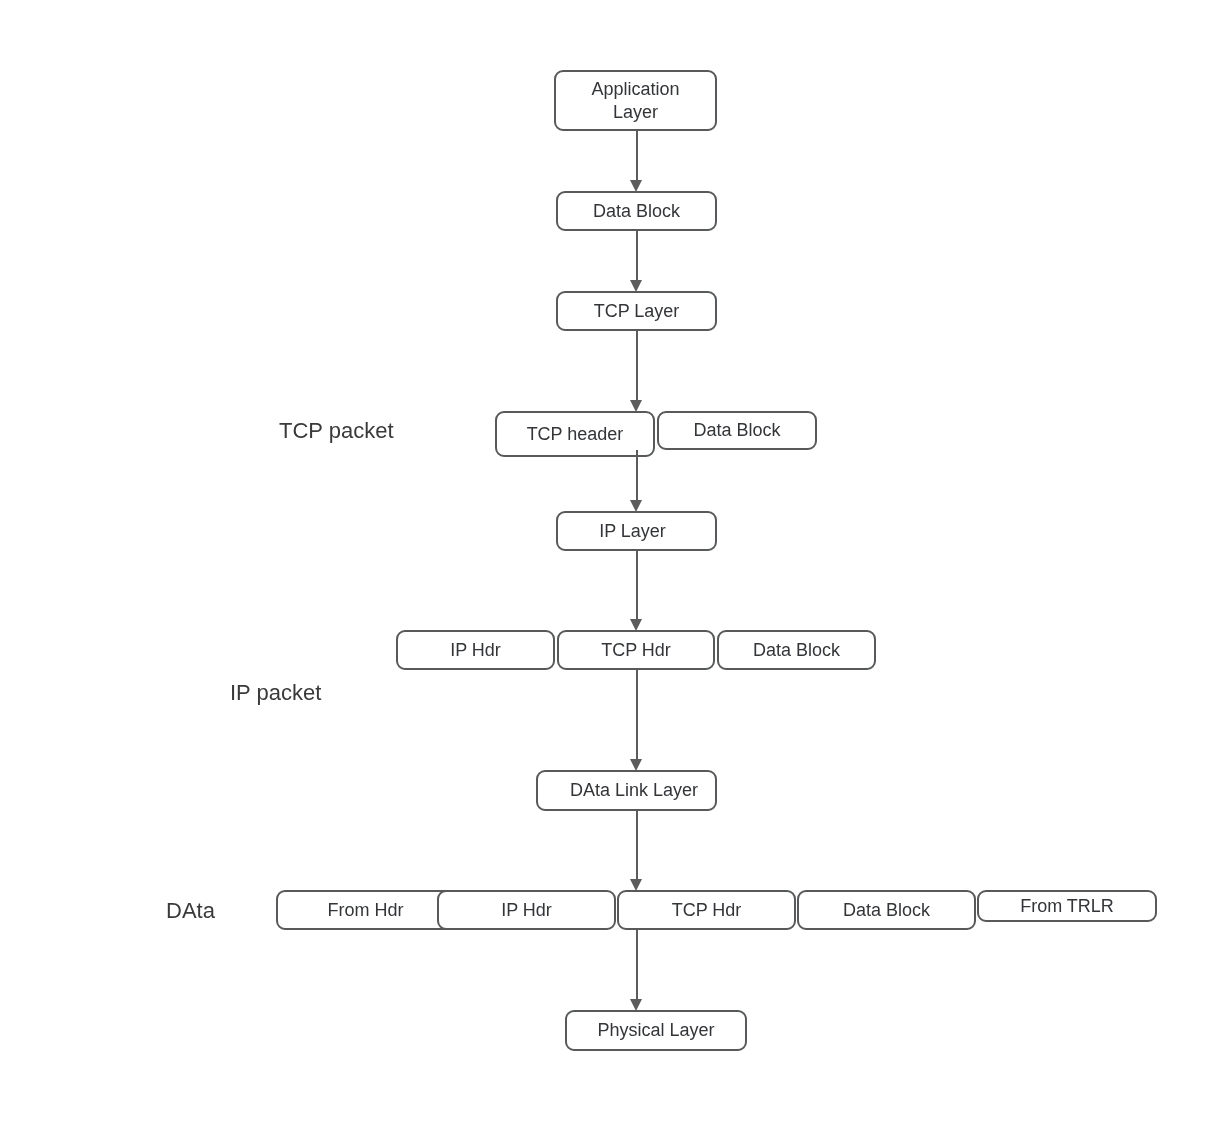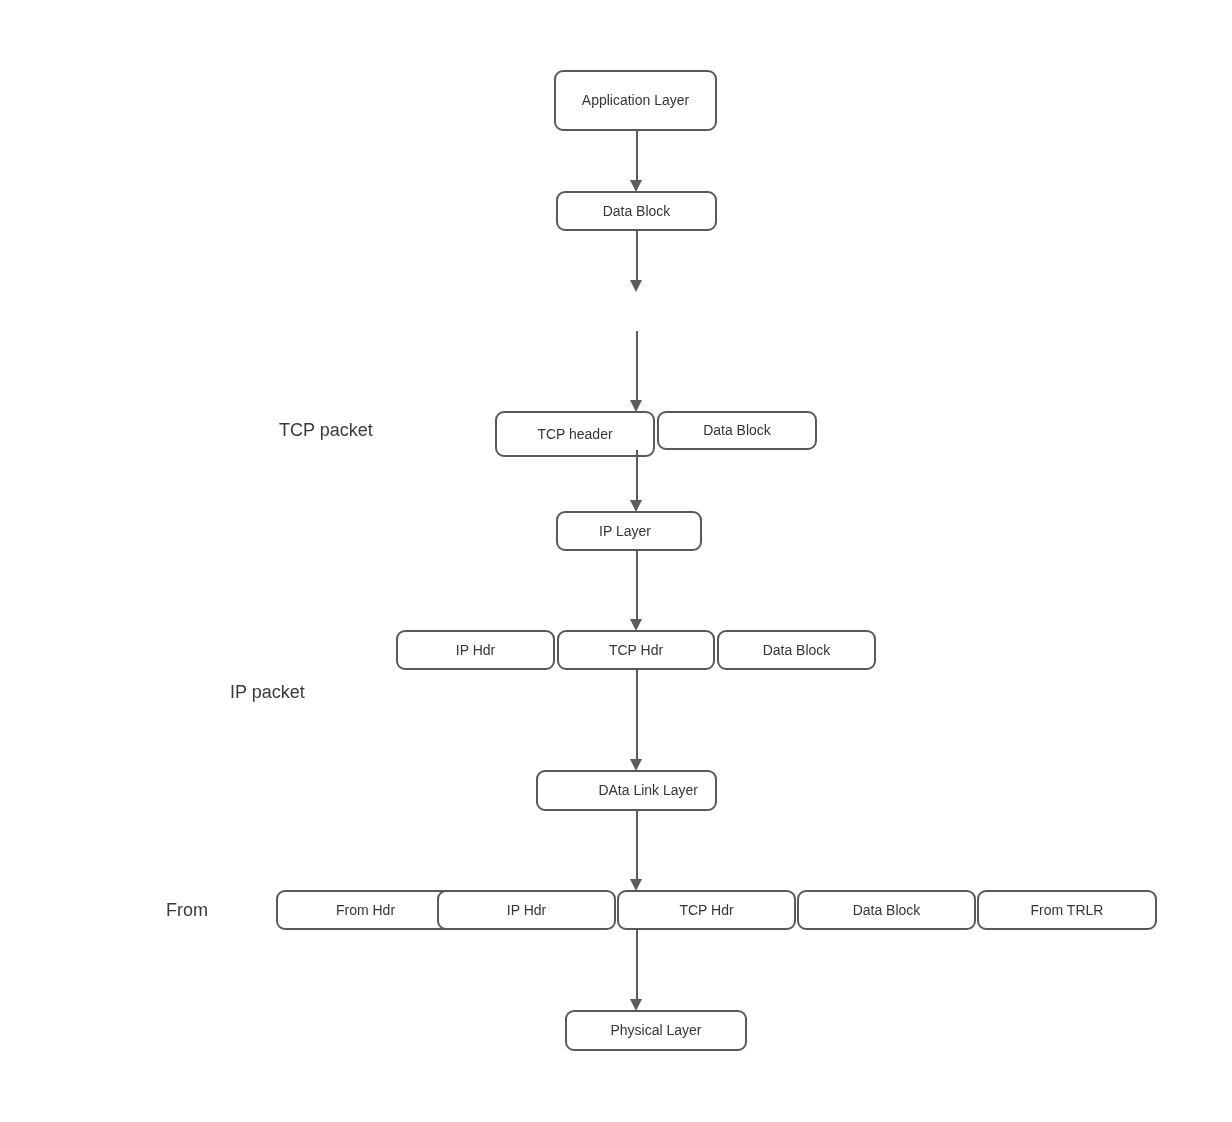--- a/index.html
+++ b/index.html
@@ -15,32 +15,32 @@
     font-family: "Liberation Sans", sans-serif;
     overflow: hidden;
   }
   .node {
     position: absolute;
     box-sizing: border-box;
     border: 2.5px solid var(--node-border, #58595b);
     border-radius: 9px;
     background: var(--node-fill, #ffffff);
     color: var(--node-text, #333538);
-    font-size: 14px;
+    font-size: 18px;
     line-height: 23px;
     display: flex;
     align-items: center;
     justify-content: center;
     text-align: center;
     padding: 0 17px;
   }
   .flow-label {
     position: absolute;
     color: var(--label-text, #3a3a3a);
-    font-size: 18px;
+    font-size: 22px;
     line-height: 23px;
     white-space: nowrap;
   }
   .arrow {
     position: absolute;
     left: 630px;
     width: 13px;
   }
   .arrow .line {
     position: absolute;
@@ -67,62 +67,65 @@
 <div id="stage">
 
   <div class="node" style="left:554px; top:70px; width:163px; height:61px;">
     <span>Application Layer</span>
   </div>
 
   <div class="node" style="left:556px; top:191px; width:161px; height:40px;">
     <span>Data Block</span>
   </div>
 
+  <div class="node" style="left:556px; top:291px; width:161px; height:40px;">
+    <span>TCP Layer</span>
+  </div>
 
   <div class="flow-label" style="left:279px; top:419px;">TCP packet</div>
   <div class="node" style="left:495px; top:411px; width:160px; height:46px;">
     <span>TCP header</span>
   </div>
   <div class="node" style="left:657px; top:411px; width:160px; height:39px;">
     <span>Data Block</span>
   </div>
 
-  <div class="node" style="left:556px; top:511px; width:146px; height:40px;padding-left:9px;">
+  <div class="node" style="left:556px; top:511px; width:161px; height:40px;padding-left:9px;">
     <span>IP Layer</span>
   </div>
 
   <div class="flow-label" style="left:230px; top:639px;margin-top:42px;">IP packet</div>
   <div class="node" style="left:396px; top:630px; width:159px; height:40px;">
     <span>IP Hdr</span>
   </div>
   <div class="node" style="left:557px; top:630px; width:158px; height:40px;">
     <span>TCP Hdr</span>
   </div>
   <div class="node" style="left:717px; top:630px; width:159px; height:40px;">
     <span>Data Block</span>
   </div>
 
   <div class="node" style="left:536px; top:770px; width:181px; height:41px;justify-content:flex-end;">
     <span>DAta Link Layer</span>
   </div>
 
-  <div class="flow-label" style="left:166px; top:899px;">From</div>
+  <div class="flow-label" style="left:166px; top:899px;">DAta</div>
   <div class="node" style="left:256px; top:890px; width:179px; height:40px;margin-left:20px;">
     <span>From Hdr</span>
   </div>
   <div class="node" style="left:437px; top:890px; width:179px; height:40px;">
     <span>IP Hdr</span>
   </div>
   <div class="node" style="left:617px; top:890px; width:179px; height:40px;">
     <span>TCP Hdr</span>
   </div>
   <div class="node" style="left:797px; top:890px; width:179px; height:40px;">
     <span>Data Block</span>
   </div>
-  <div class="node" style="left:977px; top:890px; width:180px; height:40px;">
+  <div class="node" style="left:977px; top:890px; width:180px; height:32px;">
     <span>From TRLR</span>
   </div>
 
   <div class="node" style="left:565px; top:1010px; width:182px; height:41px;">
     <span>Physical Layer</span>
   </div>
 
   <div class="arrow" style="top:131px; height:61px;">
     <div class="line"></div>
     <div class="head"></div>

